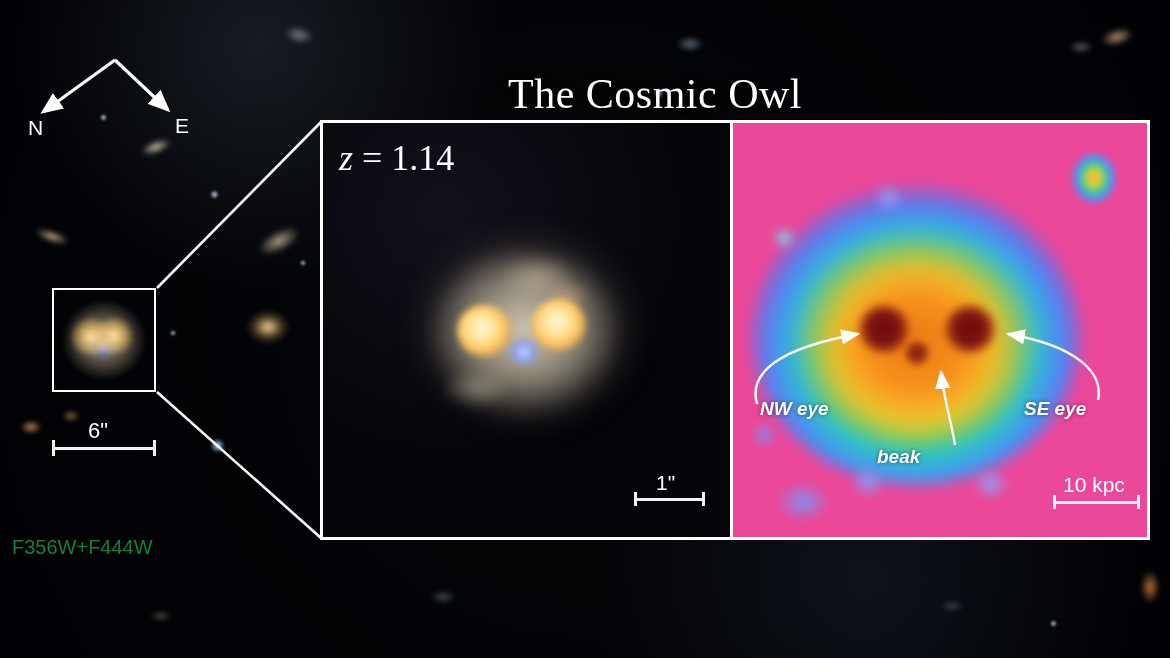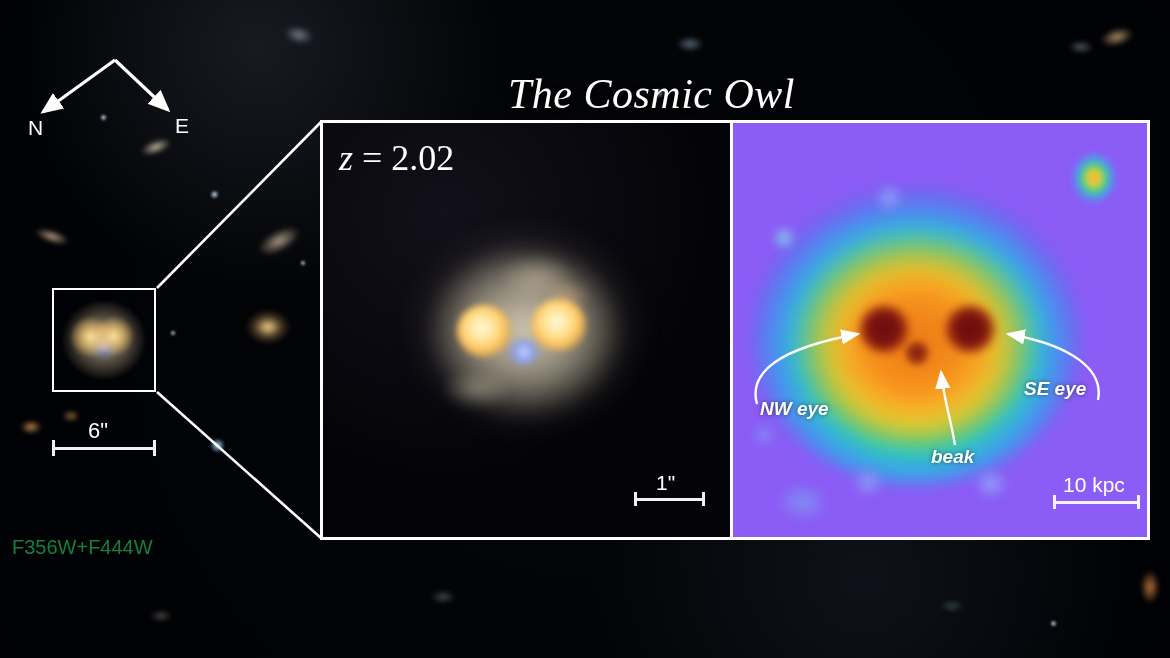--- a/index.html
+++ b/index.html
@@ -84,21 +84,20 @@
       radial-gradient(circle at 49% 56%, rgba(150,170,255,.95) 0%, rgba(110,140,240,.4) 14%, rgba(0,0,0,0) 26%),
       radial-gradient(ellipse at 50% 50%, rgba(222,205,170,.78) 0%, rgba(150,135,110,.45) 46%, rgba(0,0,0,0) 72%);
     filter: blur(1.6px);
   }
 
   
   .title {
     position: absolute;
     color: #ffffff;
     font-family: "Liberation Serif", serif;
-    font-style: italic;
     font-size: 42px;
     letter-spacing: .5px;
     white-space: nowrap;
     text-shadow: 0 0 6px rgba(0,0,0,.9);
   }
 
   
   .panel-frame {
     position: absolute;
     left: 320px; top: 120px;
@@ -116,21 +115,21 @@
     background:
       radial-gradient(circle at 30% 22%, rgba(18,16,26,1) 0%, rgba(4,4,8,1) 60%),
       #030306;
     border-right: 3px solid #ffffff;
   }
   .panel-right {
     position: relative;
     flex: 1;
     height: 100%;
     overflow: hidden;
-    background: #8b5cf6;
+    background: #ec4899;
   }
 
   .redshift {
     position: absolute;
     left: 16px; top: 14px;
     color: #ffffff;
     font-family: "Liberation Serif", serif;
     font-size: 36px;
     white-space: nowrap;
   }
@@ -340,21 +339,21 @@
       <div class="owl-halo"></div>
       <div class="owl-inner"></div>
       <div class="owl-wisp" style="left:176px;top:132px;width:76px;height:46px;background:radial-gradient(ellipse,rgba(214,200,172,.45),rgba(0,0,0,0) 72%);"></div>
       <div class="owl-wisp" style="left:118px;top:246px;width:70px;height:40px;background:radial-gradient(ellipse,rgba(214,206,176,.42),rgba(0,0,0,0) 72%);"></div>
       <div class="owl-wisp" style="left:222px;top:158px;width:44px;height:30px;background:radial-gradient(ellipse,rgba(236,186,132,.5),rgba(0,0,0,0) 72%);"></div>
       <div class="owl-eye nw"></div>
       <div class="owl-eye se"></div>
       <div class="owl-beak-blue"></div>
 
       <div class="redshift">
-        <span class="zi">z</span><span> = </span><span>2.02</span>
+        <span class="zi">z</span><span> = </span><span>1.14</span>
       </div>
 
       <div class="bar-line" style="left:311px;top:375px;width:70px;height:2.6px;"></div>
       <div class="bar-cap" style="left:311px;top:369px;height:14px;width:2.6px;"></div>
       <div class="bar-cap" style="left:379px;top:369px;height:14px;width:2.6px;"></div>
       <div class="bar-label" style="left:333px;top:348px;font-size:21px;">1"</div>
     </div>
 
     <div class="panel-right">
       <div class="map-blob"></div>
@@ -377,20 +376,20 @@
     </div>
   </div>
 
   <svg class="svg-layer" width="1170" height="658">
     <path d="M757,404 C748,372 780,348 858,334" fill="none" stroke="#ffffff" stroke-width="2.4" marker-end="url(#ar2)"></path>
     <path d="M955,445 C951,420 944,400 941,372" fill="none" stroke="#ffffff" stroke-width="2.4" marker-end="url(#ar2)"></path>
     <path d="M1098,400 C1104,370 1072,345 1008,334" fill="none" stroke="#ffffff" stroke-width="2.4" marker-end="url(#ar2)"></path>
   </svg>
 
   <div class="annot" style="left:760px;top:398px;">NW eye</div>
-  <div class="annot" style="left:931px;top:446px;">beak</div>
-  <div class="annot" style="left:1024px;top:378px;">SE eye</div>
+  <div class="annot" style="left:877px;top:446px;">beak</div>
+  <div class="annot" style="left:1024px;top:398px;">SE eye</div>
 
   <div class="filters">
     <div style="color:#15803d;">F356W+F444W</div>
   </div>
 
 </div>
 
 </body></html>

